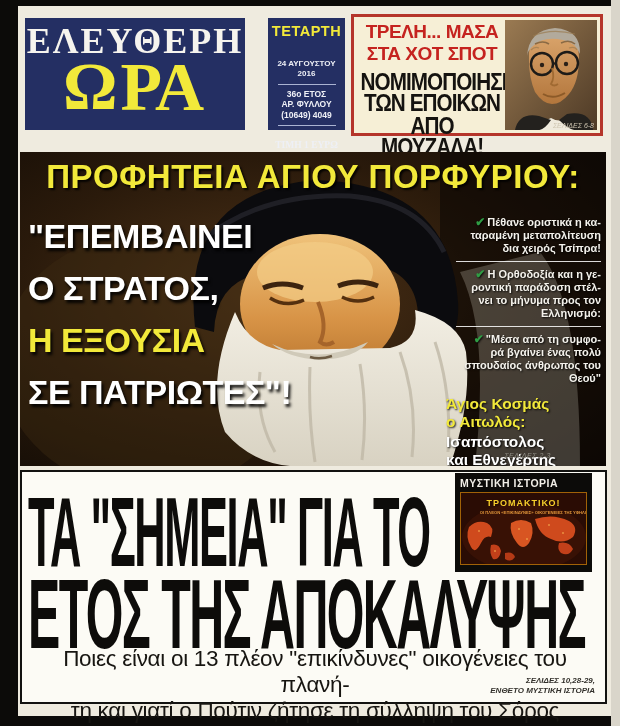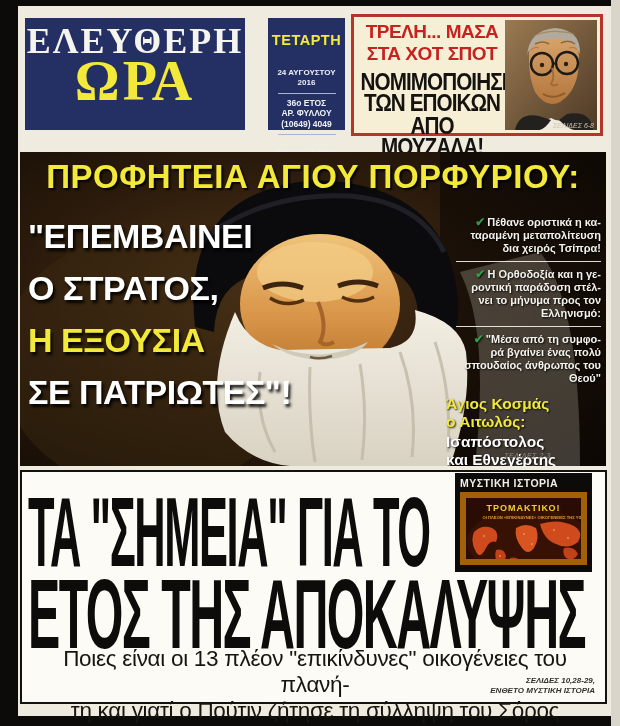--- a/index.html
+++ b/index.html
@@ -4,23 +4,23 @@
 <style>
   * { margin:0; padding:0; box-sizing:border-box; }
   html,body { width:620px; height:726px; }
   body { background:#0c0b09; font-family:"Liberation Sans", sans-serif; position:relative; overflow:hidden; }
   .scan-right { position:absolute; right:0; top:0; width:9px; height:100%; background:#d9d5ca; }
   .page { position:absolute; left:18px; top:6px; width:593px; height:710px; background:#efebdf; }
 
   
   .masthead { position:absolute; left:7px; top:12px; width:220px; height:112px; background:var(--navy); text-align:center; font-family:"Liberation Serif", serif; font-weight:bold; overflow:hidden; }
   .masthead-l1 { color:#f6f4ee; font-size:36px; letter-spacing:2px; margin-top:5px; line-height:1; }
-  .masthead-l2 { color:var(--yellow); font-size:56px; line-height:0.82; letter-spacing:3px; }
-
-  .datepanel { position:absolute; left:250px; top:12px; width:77px; height:112px; background:var(--navy); color:#eef0f6; text-align:center; font-weight:bold; padding-top:14px; }
+  .masthead-l2 { color:var(--yellow); font-size:68px; line-height:0.82; letter-spacing:3px; }
+
+  .datepanel { position:absolute; left:250px; top:12px; width:77px; height:112px; background:var(--navy); color:#eef0f6; text-align:center; font-weight:bold; padding-top:5px; }
   .dp-day { color:var(--yellow); font-size:14.5px; letter-spacing:0.5px; }
   .dp-date { font-size:8px; line-height:1.3; margin-top:20px; white-space:pre-line; }
   .dp-div { width:58px; height:1px; background:#aab3d2; margin:4px auto; }
   .dp-issue { font-size:8.5px; line-height:1.25; white-space:pre-line; }
   .dp-price { font-size:9.5px; margin-top:14px;font-family:Liberation Serif, serif; }
 
   
   .topbox { position:absolute; left:333px; top:8px; width:252px; height:122px; background:var(--cream); border:3px solid var(--red-border); }
   .topbox-text { position:absolute; left:2px; top:4px; width:152px; text-align:center; }
   .tb-kicker { color:var(--red); font-weight:bold; font-size:19px; line-height:1.15; white-space:pre-line; letter-spacing:-0.5px; }
@@ -46,21 +46,21 @@
   
   .bottombox { position:absolute; left:2px; top:464px; width:587px; height:234px; background:#fcfbf5; border:2px solid #121210; }
   .headline-1, .headline-2 { position:absolute; left:6px; color:#0d0c0a; font-weight:bold; white-space:nowrap; font-size:62px; letter-spacing:-2px; transform-origin:0 0; }
   .headline-1 { top:4px; transform:scale(0.70,1.58); }
   .headline-2 { top:86px; transform:scale(0.78,1.58); }
   .subhead { position:absolute; left:10px; top:174px; width:566px; color:#171511; font-size:22.5px; line-height:26px; white-space:pre-line; letter-spacing:-0.3px;text-align:center; }
   .pages-note { position:absolute; right:10px; top:204px; text-align:right; font-size:8px; font-style:italic; font-weight:bold; color:#33312c; line-height:1.3; white-space:pre-line; }
 
   .inset { position:absolute; right:13px; top:1px; width:137px; height:99px; background:#0c0b09; z-index:2; padding:4px 5px; }
   .inset-title { color:#f2efe8; font-weight:bold; font-size:10.5px; letter-spacing:0.5px; }
-  .inset-map { position:relative; margin-top:3px; width:127px; height:73px; border:6px solid #a16207; background:#240b04; overflow:hidden; }
+  .inset-map { position:relative; margin-top:3px; width:127px; height:73px; border:1px solid #a16207; background:#240b04; overflow:hidden; }
   .inset-map svg { position:absolute; left:0; top:0; }
   .map-head { position:absolute; left:0; top:5px; width:100%; text-align:center; color:#f6cf2b; font-weight:bold; font-size:9px; letter-spacing:1px; z-index:2; }
   .map-sub { position:absolute; left:-18%; top:17px; width:136%; text-align:center; color:#e0953a; font-weight:bold; font-size:8px; transform:scale(0.52); transform-origin:50% 0; z-index:2; white-space:nowrap; }
 </style>
 </head>
 <body>
 
 <div class="scan-right"></div>
 
 <div class="page">

